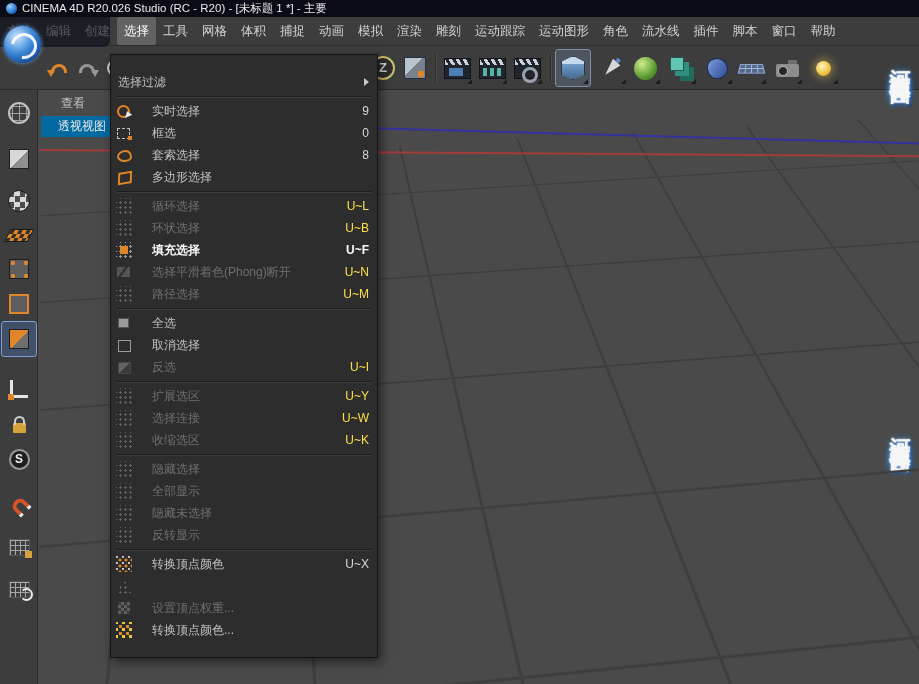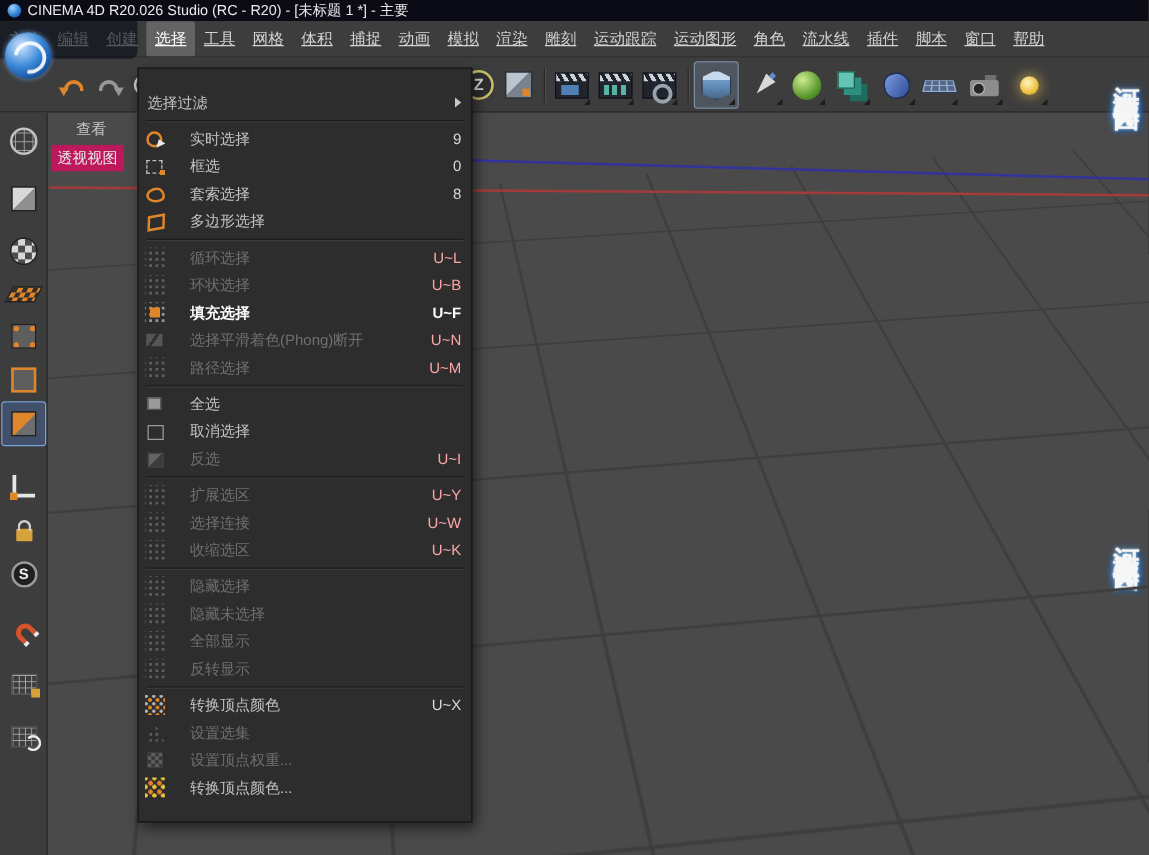--- a/index.html
+++ b/index.html
@@ -10,21 +10,21 @@
   
   .titlebar{position:absolute;left:0;top:0;width:100%;height:17px;background:#0b0b16;
             display:flex;align-items:center;padding:0 4px;z-index:10;}
   .appicon{width:11px;height:11px;border-radius:50%;margin:0 5px 0 2px;flex:0 0 11px;
            background:radial-gradient(circle at 35% 30%,#9fd0ff,#2f7fd0 55%,#0a3f8f);}
   .title{color:#e9e9e9;font-size:11.5px;white-space:nowrap;}
 
   
   .menubar{position:absolute;left:0;top:17px;width:100%;height:29px;background:#3d3d3d;
            border-bottom:1px solid #303030;display:flex;align-items:stretch;z-index:10;}
-  .mb-item{padding:0 7px;line-height:28px;font-size:12.5px;color:#d2d2d2;cursor:default;white-space:nowrap;text-decoration:underline;}
+  .mb-item{padding:0 7px;line-height:28px;font-size:12.5px;color:#d2d2d2;cursor:default;white-space:nowrap;}
   .mb-item.active{background:#636363;color:#ffffff;border-radius:2px;}
 
   
   .toolbar{position:absolute;left:0;top:46px;width:100%;height:44px;background:#3d3d3d;
            border-bottom:1px solid #2a2a2a;z-index:9;}
   .tcell{position:absolute;top:4px;width:34px;height:36px;display:flex;align-items:center;
          justify-content:center;border-radius:2px;}
   .tcell.selected{background:#4e555e;outline:1px solid #7d8fa6;}
   .fly::after{content:"";position:absolute;right:2px;bottom:2px;border-left:5px solid transparent;
               border-bottom:5px solid #1d1d1d;}
@@ -129,33 +129,33 @@
                            repeating-linear-gradient(0deg,#3e3e3e 0 2px,transparent 2px 120px);}
   .axis{position:absolute;z-index:2;}
   .axis-green{left:331px;top:20px;width:2px;height:40px;background:var(--axis-y,#2aa52a);}
   .axis-red{left:0;top:59px;width:881px;height:2px;background:var(--axis-x,#a33b3b);
             transform:rotate(.4deg);transform-origin:left center;}
   .axis-blue{left:290px;top:36px;width:592px;height:2px;background:var(--axis-z,#3333a0);
             transform:rotate(1.6deg);transform-origin:left center;}
   .vp-menu{position:absolute;left:22px;top:5px;z-index:3;display:flex;gap:18px;font-size:12px;color:#c6c6c6;}
   .vp-item{cursor:default;white-space:nowrap;}
   .vp-item-pro{position:absolute;left:255px;top:5px;z-index:3;font-size:12px;color:#c6c6c6;white-space:nowrap;}
-  .vp-label{position:absolute;left:2px;top:26px;z-index:3;background:#be185d;color:#e8e8e8;
-            font-size:12px;padding:2px 5px;cursor:default;}
+  .vp-label{position:absolute;left:2px;top:26px;z-index:3;background:#0369a1;color:#e8e8e8;
+            font-size:12px;padding:2px 17px;cursor:default;}
 
   
   .dropdown{position:absolute;left:110px;top:54px;width:268px;background:var(--menu-bg,#2d2d2d);
             border:1px solid #141414;box-shadow:3px 4px 10px rgba(0,0,0,.55);z-index:40;padding:16px 0;}
   .mrow{display:flex;align-items:center;height:22px;padding:0 8px 0 5px;font-size:12px;cursor:default;}
   .mlabel{margin-left:20px;white-space:nowrap;overflow:hidden;flex:1;}
   .noicon .mlabel{margin-left:2px;}
   .mshort{margin-left:8px;white-space:nowrap;}
   .mrow.normal .mlabel{color:#c2c2c2;}  .mrow.normal .mshort{color:#d8d8d8;}
   .mrow.bright .mlabel{color:#fafafa;font-weight:bold;}  .mrow.bright .mshort{color:#fafafa;font-weight:bold;}
-  .mrow.disabled .mlabel{color:#6f6f6f;} .mrow.disabled .mshort{color:#fca5a5;}
+  .mrow.disabled .mlabel{color:#6f6f6f;} .mrow.disabled .mshort{color:#fde047;}
   .mrow.disabled .mi{opacity:.45;}
   .msep{height:1px;margin:3px 6px;background:#1d1d1d;box-shadow:0 1px 0 #3c3c3c;}
   .subarrow{width:0;height:0;border-left:5px solid #c8c8c8;border-top:4px solid transparent;
             border-bottom:4px solid transparent;margin-left:6px;}
 
   
   .mi{position:relative;width:16px;height:16px;flex:0 0 16px;}
   .mi::before,.mi::after{content:"";position:absolute;}
   .mi-loop,.mi-ring,.mi-path,.mi-connected,.mi-grow,.mi-shrink,.mi-hidesel,.mi-hideunsel,
   .mi-showall,.mi-invvis,.mi-setsel,.mi-outline,.mi-fill{
@@ -426,40 +426,39 @@
         <span class="mi mi-shrink"></span>
         <span class="mlabel">收缩选区</span>
         <span class="mshort">U~K</span>
       </div>
       <div class="msep"></div>
       <div class="mrow disabled">
         <span class="mi mi-hidesel"></span>
         <span class="mlabel">隐藏选择</span>
       </div>
       <div class="mrow disabled">
+        <span class="mi mi-showall"></span>
+        <span class="mlabel">全部显示</span>
+      </div>
+      <div class="mrow disabled">
         <span class="mi mi-hideunsel"></span>
         <span class="mlabel">隐藏未选择</span>
-      </div>
-      <div class="mrow disabled">
-        <span class="mi mi-showall"></span>
-        <span class="mlabel">全部显示</span>
       </div>
       <div class="mrow disabled">
         <span class="mi mi-invvis"></span>
         <span class="mlabel">反转显示</span>
       </div>
       <div class="msep"></div>
       <div class="mrow normal">
         <span class="mi mi-convert"></span>
         <span class="mlabel">转换顶点颜色</span>
         <span class="mshort">U~X</span>
       </div>
       <div class="mrow disabled">
         <span class="mi mi-setsel"></span>
-        <span class="mlabel">设置选集</span>
       </div>
       <div class="mrow disabled">
         <span class="mi mi-vweight"></span>
         <span class="mlabel">设置顶点权重...</span>
       </div>
       <div class="mrow normal">
         <span class="mi mi-vcolor"></span>
         <span class="mlabel">转换顶点颜色...</span>
       </div>
     </div>

